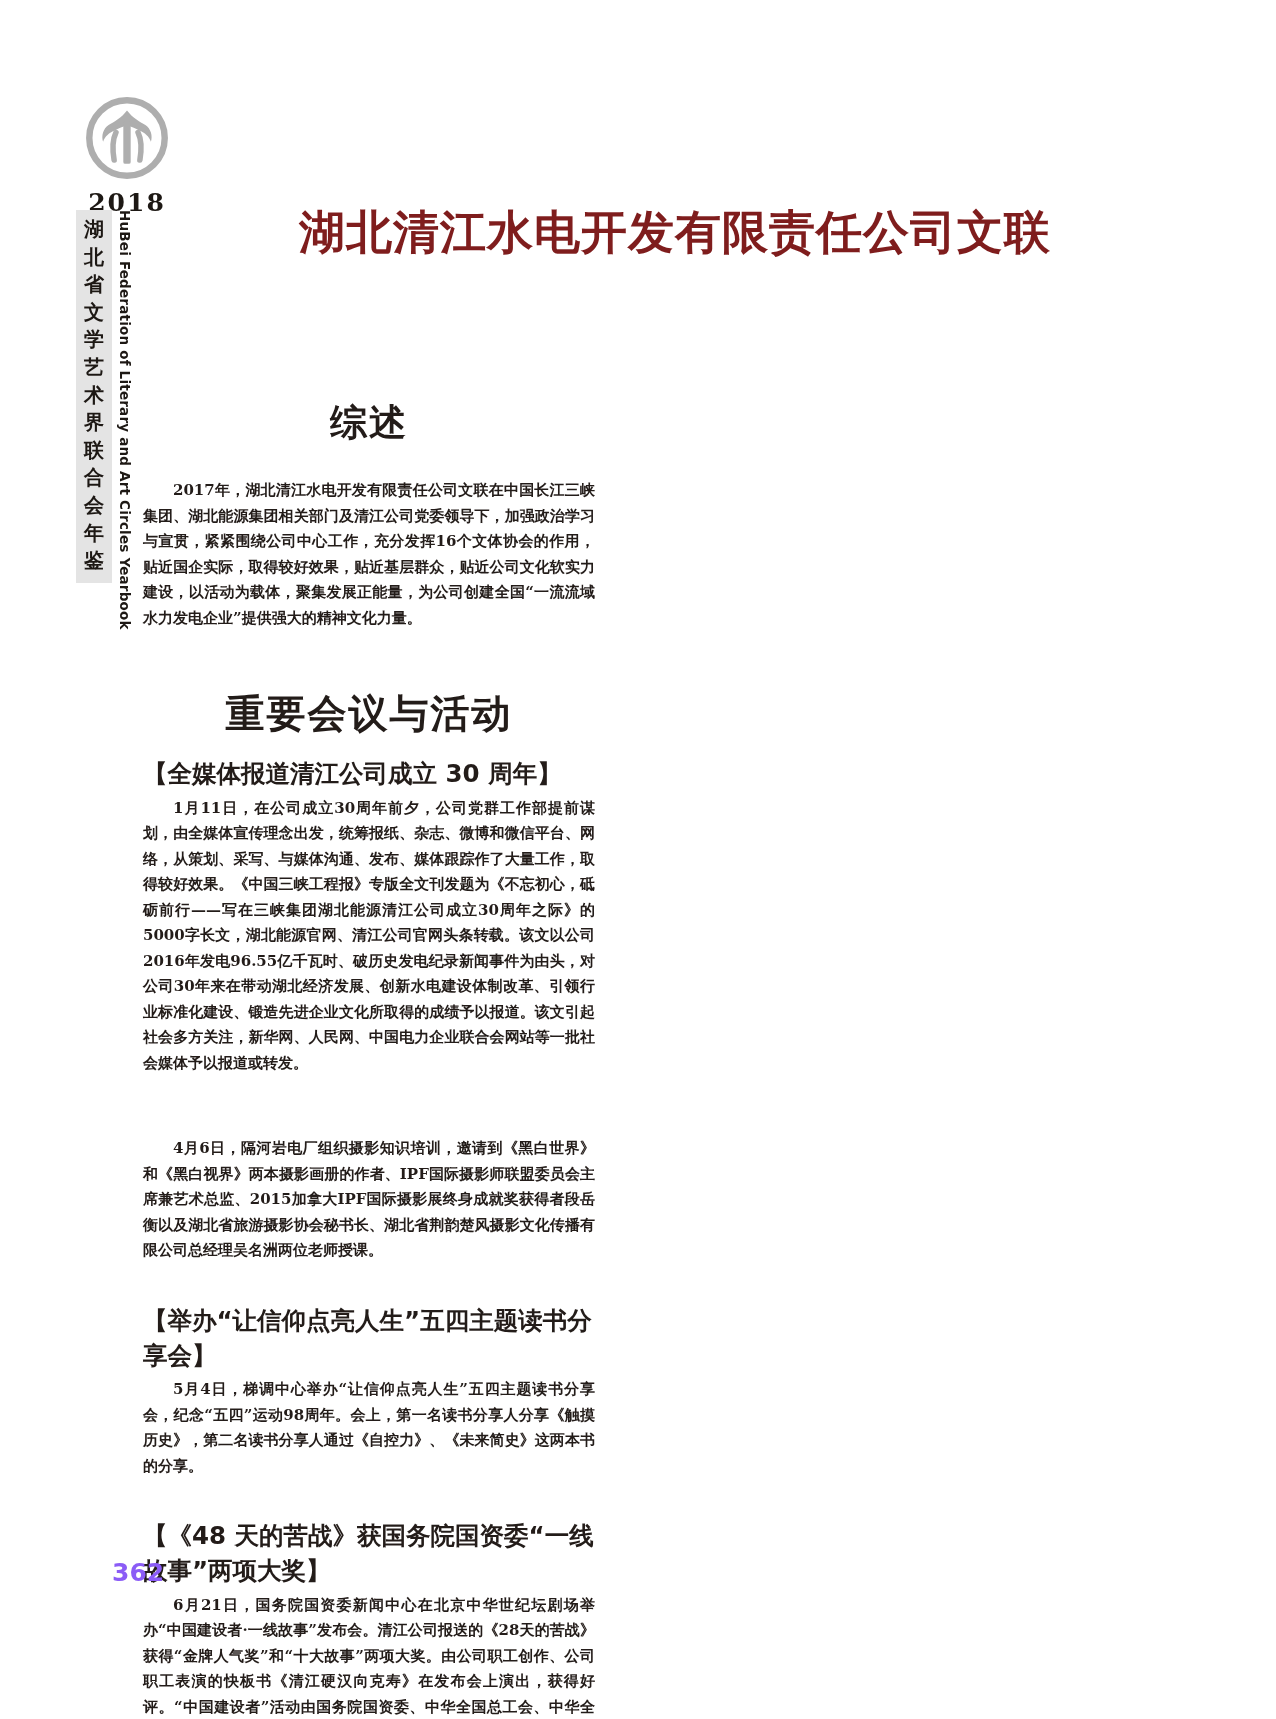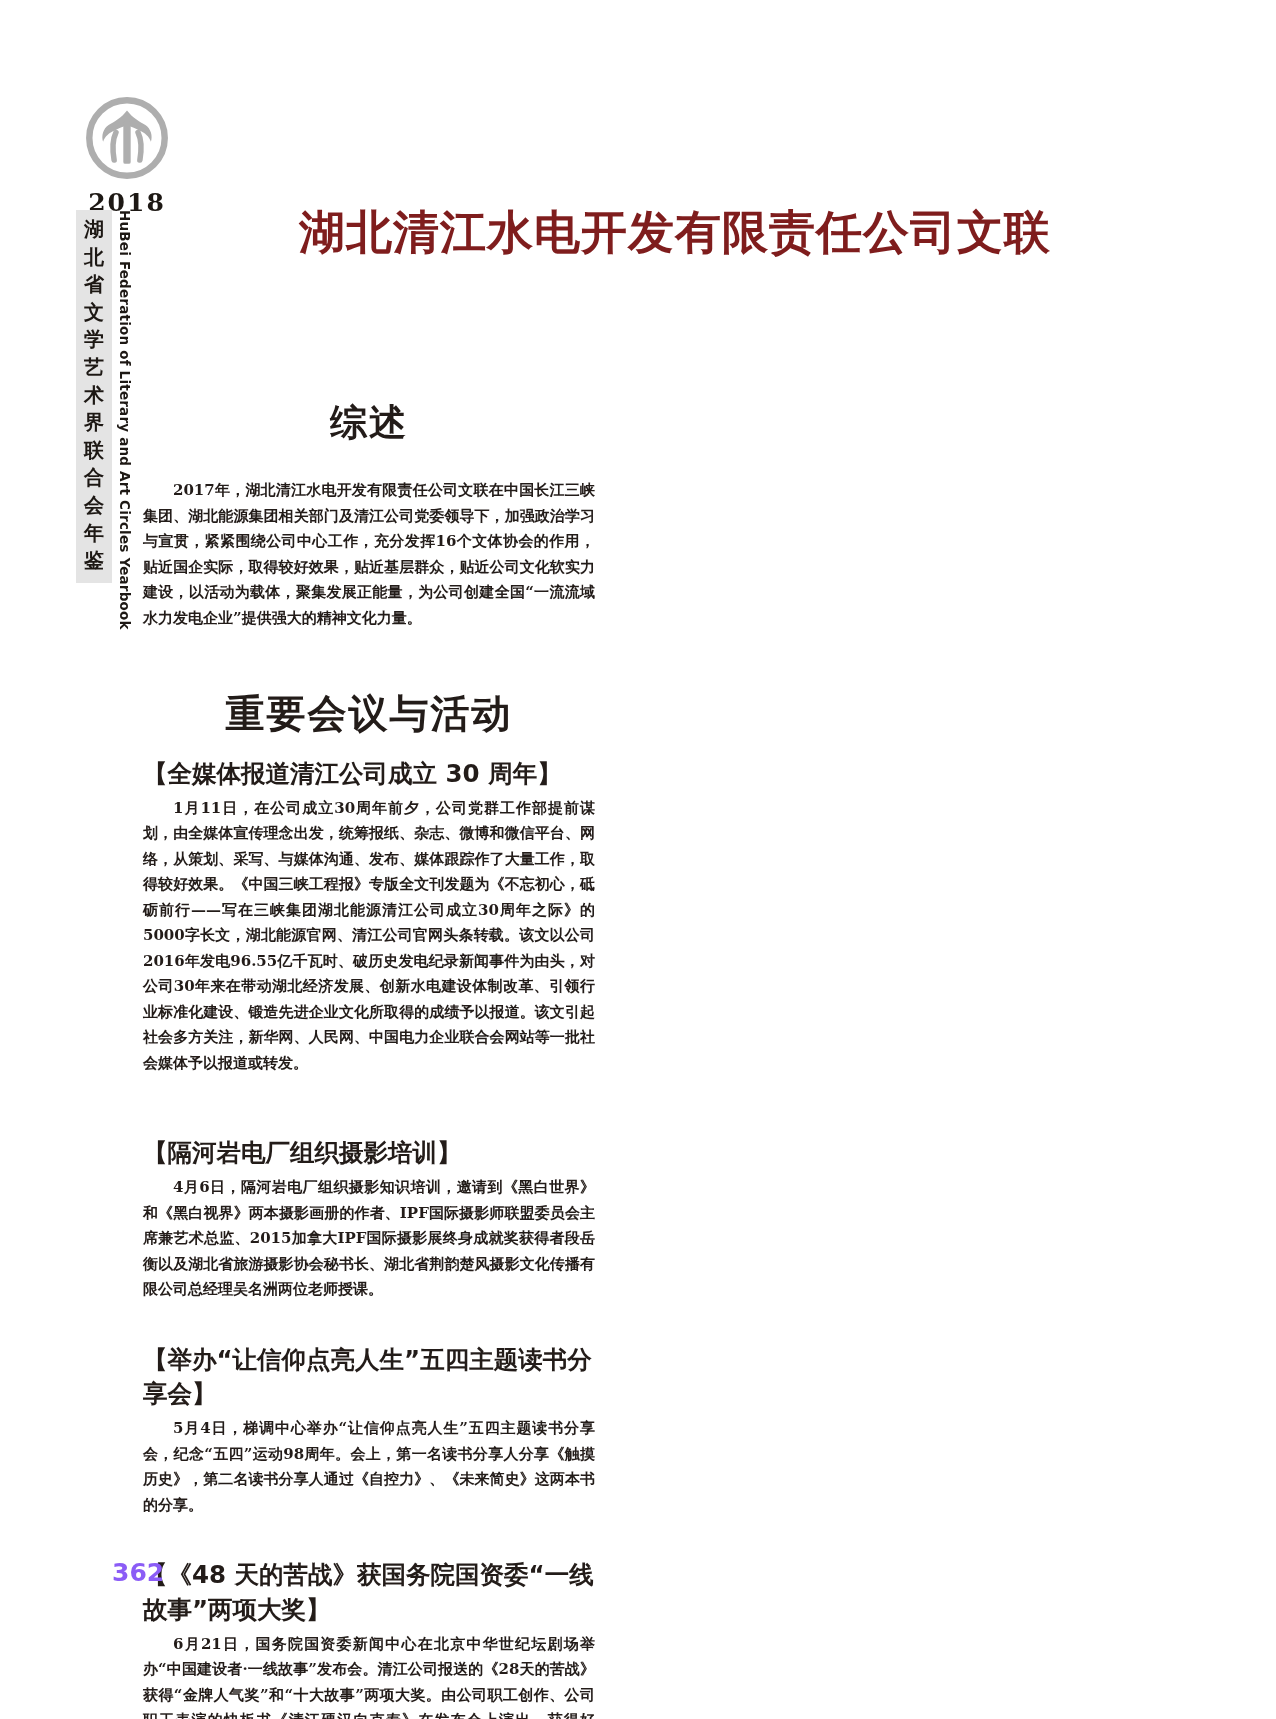--- a/index.html
+++ b/index.html
@@ -214,21 +214,20 @@
 
       <h2 class="section-title big">重要会议与活动</h2>
 
       <h3 class="entry-title first">【全媒体报道清江公司成立 30 周年】</h3>
       <p class="body">1月11日，在公司成立30周年前夕，公司党群工作部提前谋划，由全媒体宣传理念出发，统筹报纸、杂志、微博和微信平台、网络，从策划、采写、与媒体沟通、发布、媒体跟踪作了大量工作，取得较好效果。《中国三峡工程报》专版全文刊发题为《不忘初心，砥砺前行——写在三峡集团湖北能源清江公司成立30周年之际》的5000字长文，湖北能源官网、清江公司官网头条转载。该文以公司2016年发电96.55亿千瓦时、破历史发电纪录新闻事件为由头，对公司30年来在带动湖北经济发展、创新水电建设体制改革、引领行业标准化建设、锻造先进企业文化所取得的成绩予以报道。该文引起社会多方关注，新华网、人民网、中国电力企业联合会网站等一批社会媒体予以报道或转发。</p>
 
     </div>
 
     <div class="col">
 
-      <h3 class="entry-title first">【隔河岩电厂组织摄影培训】</h3>
       <p class="body">4月6日，隔河岩电厂组织摄影知识培训，邀请到《黑白世界》和《黑白视界》两本摄影画册的作者、IPF国际摄影师联盟委员会主席兼艺术总监、2015加拿大IPF国际摄影展终身成就奖获得者段岳衡以及湖北省旅游摄影协会秘书长、湖北省荆韵楚风摄影文化传播有限公司总经理吴名洲两位老师授课。</p>
 
       <div class="gap-sm"></div>
 
       <h3 class="entry-title">【举办“让信仰点亮人生”五四主题读书分享会】</h3>
       <p class="body">5月4日，梯调中心举办“让信仰点亮人生”五四主题读书分享会，纪念“五四”运动98周年。会上，第一名读书分享人分享《触摸历史》，第二名读书分享人通过《自控力》、《未来简史》这两本书的分享。</p>
 
       <div class="gap-sm"></div>
 
       <h3 class="entry-title">【《48 天的苦战》获国务院国资委“一线故事”两项大奖】</h3>

